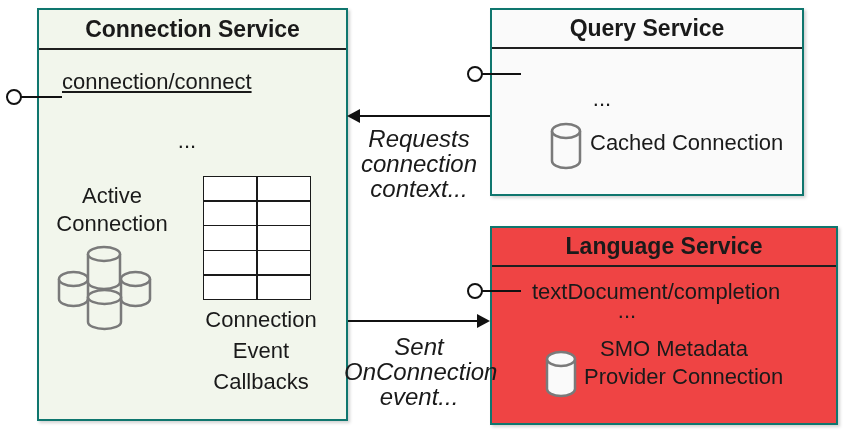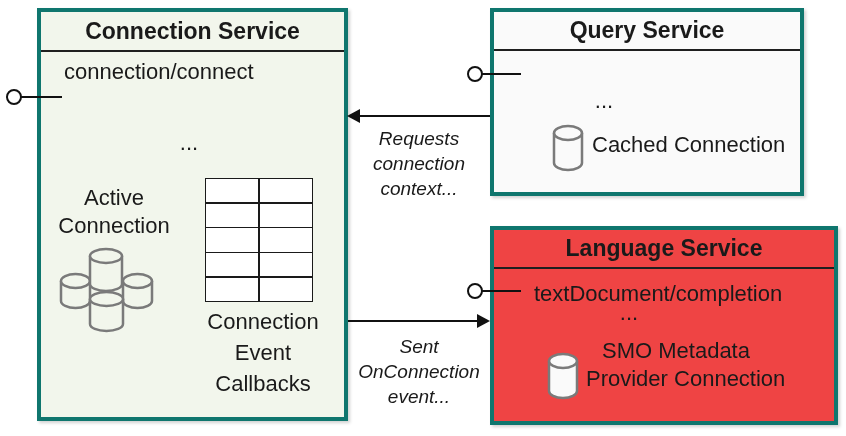--- a/index.html
+++ b/index.html
@@ -8,36 +8,36 @@
     position: relative;
     width: 846px;
     height: 436px;
     background: #ffffff;
     font-family: "Liberation Sans", sans-serif;
     color: #1a1a1a;
     overflow: hidden;
   }
   .box {
     position: absolute;
-    border: 4px solid #0f766e;
+    border: 2px solid #0f766e;
     box-shadow: 2px 2px 3px rgba(0,0,0,0.18);
   }
   .box-connection { left: 37px; top: 8px; width: 311px; height: 413px; background: #f2f6ec; }
   .box-query      { left: 490px; top: 8px; width: 314px; height: 188px; background: #fafafa; }
   .box-language   { left: 490px; top: 226px; width: 348px; height: 199px; background: #ef4444; }
   .titlebar {
     position: absolute; left: 0; top: 0; width: 100%;
     border-bottom: 2px solid #1f1f1f;
     display: flex; align-items: center; justify-content: center;
     font-weight: bold; font-size: 23px;
   }
   .box-connection .titlebar { height: 40px; }
   .box-query .titlebar, .box-language .titlebar { height: 39px; }
   .bodytext { position: absolute; font-size: 22px; line-height: 31px; white-space: nowrap; }
-  .conn-methods { left: 23px; top: 44px; }
+  .conn-methods { left: 23px; top: 56px; text-decoration: underline; }
   .conn-ellipsis { left: 23px; top: 118px; width: 250px; text-align: center; line-height: 25px; }
   .active-label { left: 0px; top: 172px; width: 146px; text-align: center; line-height: 28px; }
   .cluster-svg { position: absolute; left: 16px; top: 233px; }
   .grid-table {
     position: absolute; left: 164px; top: 166px; width: 108px; height: 124px;
     background: #1a1a1a; border: 1.5px solid #1a1a1a;
     display: grid; grid-template-columns: 1fr 1fr; grid-auto-rows: 1fr; gap: 1.5px;
   }
   .grid-table .cell { background: #ffffff; }
   .callbacks-label { left: 132px; top: 294px; width: 180px; text-align: center; line-height: 31px; }
@@ -68,21 +68,21 @@
     border: 2.5px solid #111111; border-radius: 50%; background: #ffffff;
   }
   .lolli-conn { left: 6px; top: 89px; }
   .lolli-query { left: 467px; top: 66px; }
   .lolli-lang { left: 467px; top: 283px; }
   .lollipop-stem { position: absolute; height: 2px; background: #111111; }
   .stem-conn { left: 21px; top: 96px; width: 41px; }
   .stem-query { left: 482px; top: 73px; width: 39px; }
   .stem-lang { left: 482px; top: 290px; width: 39px; }
   .flow-label {
-    position: absolute; font-style: italic; font-size: 19px; line-height: 25px;
+    position: absolute; font-style: italic; font-size: 24px; line-height: 25px;
     text-align: center; width: 150px;
   }
   .label-requests { left: 344px; top: 126px; }
   .label-sent { left: 344px; top: 334px; }
   svg .cyl-stroke { stroke: #7a7a7a; stroke-width: 2.5; }
 </style>
 </head>
 <body>
 
 <div class="canvas">

